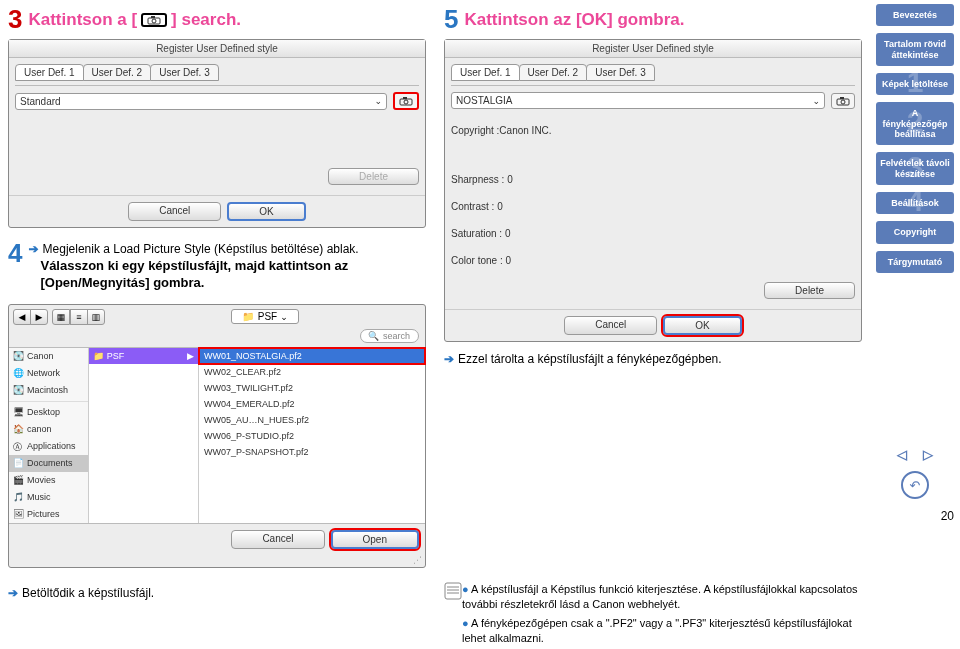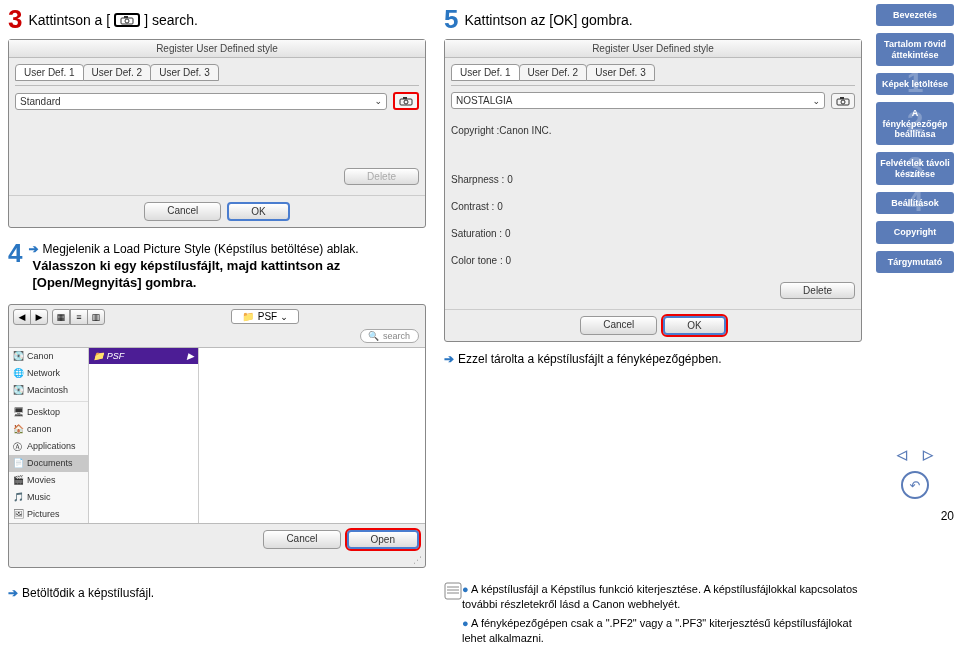--- a/index.html
+++ b/index.html
@@ -8,38 +8,38 @@
   .page { display: flex; }
   .content { width: 870px; padding: 4px 8px; }
   .sidebar-nav { width: 90px; padding-top: 4px; }
   
   .cols { display: flex; gap: 18px; }
   .col-left, .col-right { width: 420px; }
   
   .step-head { display: flex; align-items: center; margin-bottom: 4px; }
   .step-num { font-size: 26px; font-weight: bold; color: #c00; margin-right: 6px; }
   .step-num.blue { color: #2a76c2; }
-  .step-text { font-size: 14px; font-weight: normal; color: #000000; display: inline-flex; align-items: center; gap: 4px; flex-wrap: wrap; }
+  .step-text { font-size: 17px; font-weight: bold; color: #ec4899; display: inline-flex; align-items: center; gap: 4px; flex-wrap: wrap; }
   .cam-box { border: 2px solid #000; border-radius: 3px; padding: 0 4px; display: inline-flex; align-items: center; }
   
   .dlg { border: 1px solid #888; background: #ededed; border-radius: 3px; margin-bottom: 10px; font-size: 10px; }
   .dlg-title { background: linear-gradient(#fafafa,#e2e2e2); padding: 3px 8px; text-align: center; border-bottom: 1px solid #bbb; font-weight: 500; color: #444; }
   .dlg-body { padding: 6px; }
   .tab-strip { display: flex; gap: 0; margin-bottom: 4px; }
   .tab { border: 1px solid #999; border-radius: 4px 4px 0 0; padding: 2px 8px; background: #f5f5f5; color: #333; font-size: 10px; }
   .tab:not(:first-child) { margin-left: -1px; text-align: center; }
   .tab.active { background: #fff; }
   .sep { border-top: 1px solid #bbb; margin: 3px 0 6px 0; }
   .row-line { display: flex; gap: 6px; align-items: center; margin-bottom: 4px; }
   .combo { border: 1px solid #999; border-radius: 3px; background: #fff; padding: 2px 4px; flex: 1; display: flex; justify-content: space-between; align-items: center; color: #333; }
   .cam-btn { border: 2px solid #e00; border-radius: 3px; padding: 2px 4px; display: inline-flex; align-items: center; background: #f5f5f5; }
   .cam-btn-plain { border: 1px solid #999; border-radius: 3px; padding: 2px 4px; background: #f5f5f5; display: inline-flex; }
   .dlg-footer { display: flex; justify-content: flex-end; gap: 6px; padding: 6px; border-top: 1px solid #ccc; }
   .dlg-footer.center { justify-content: center; }
-  .btn { border: 1px solid #999; border-radius: 4px; background: linear-gradient(#fff,#ddd); padding: 2px 22px; font-size: 10px; color: #333; }
+  .btn { border: 1px solid #999; border-radius: 4px; background: linear-gradient(#fff,#ddd); padding: 2px 30px; font-size: 10px; color: #333; }
   .btn.default { border: 2px solid #4a7dcf; }
   .btn.hl { outline: 2px solid #e00; border-radius: 4px; border: 2px solid #4a7dcf; }
   .btn.del { color: #aaa; }
   
   .arrow-line { display: flex; align-items: flex-start; gap: 4px; font-size: 12px; color: #000; margin: 4px 0 2px 0; }
   .arrow-sym { color: #2a76c2; font-weight: bold; }
   .inst-strong { font-size: 13px; font-weight: bold; color: #000; margin-left: 18px; margin-bottom: 6px; line-height: 1.3; }
   
   .val-line { font-size: 10px; color: #333; margin: 16px 0; }
   
@@ -51,21 +51,21 @@
   .fp-navbtn:first-child { border-radius: 3px 0 0 3px; }
   .fp-navbtn:last-child { border-radius: 0 3px 3px 0; margin-left: -1px; }
   .fp-path { border: 1px solid #999; border-radius: 3px; background: #fff; padding: 1px 10px; display: flex; align-items: center; gap: 3px; margin: 0 auto; }
   .fp-search-row { padding: 0 6px 4px 6px; display: flex; justify-content: flex-end; }
   .fp-search { border: 1px solid #aaa; border-radius: 10px; padding: 1px 8px; background: #fff; color: #888; font-size: 9px; display: inline-flex; align-items: center; gap: 3px; }
   .fp-body { display: flex; border-top: 1px solid #bbb; border-bottom: 1px solid #bbb; background: #fff; }
   .fp-side { width: 80px; border-right: 1px solid #ccc; background: #f7f7f7; }
   .fp-side-item { padding: 3px 4px; display: flex; align-items: center; gap: 3px; color: #333; font-size: 9px; }
   .fp-mid { width: 110px; border-right: 1px solid #ccc; }
   .fp-mid-item { padding: 3px 4px; display: flex; justify-content: space-between; align-items: center; color: #333; font-size: 9px; }
-  .fp-mid-item.sel { background: #4c1d95; color: #fff; font-style: italic; }
+  .fp-mid-item.sel { background: #8b5cf6; color: #fff; }
   .fp-right { flex: 1; }
   .fp-file { padding: 3px 5px; color: #333; font-size: 9px; }
   .fp-file.sel { background: #3875d7; color: #fff; outline: 2px solid #e00; outline-offset: -1px; }
   .fp-footer { display: flex; justify-content: flex-end; gap: 6px; padding: 6px; }
   .fp-resize { text-align: right; padding: 0 3px 2px 0; color: #999; font-size: 9px; }
   
   
   .footer-row { display: flex; gap: 18px; margin-top: 14px; }
   .foot-left { width: 420px; }
   .foot-right { width: 420px; display: flex; }
@@ -144,21 +144,21 @@
           </div>
         </div>
 
         <div class="step-head" style="align-items:flex-start">
           <span class="step-num blue">4</span>
           <div>
             <div class="arrow-line" style="margin-top:4px">
                 <span class="arrow-sym">➔</span>
                 <span>Megjelenik a Load Picture Style (Képstílus betöltése) ablak.</span>
               </div>
-            <div class="inst-strong" style="margin-left:4px">Válasszon ki egy képstílusfájlt, majd kattintson az [Open/Megnyitás] gombra.</div>
+            <div class="inst-strong" style="margin-left:12px">Válasszon ki egy képstílusfájlt, majd kattintson az [Open/Megnyitás] gombra.</div>
           </div>
         </div>
 
         <div class="fp">
           <div class="fp-top">
             <div class="fp-nav">
               <span class="fp-navbtn">◀</span>
               <span class="fp-navbtn">▶</span>
             </div>
             <div class="fp-nav">
@@ -220,20 +220,29 @@
               <div class="fp-side-item">
                   <span class="mini-ico">🖼</span>
                   <span>Pictures</span>
                 </div>
             </div>
             <div class="fp-mid">
               <div class="fp-mid-item sel">
                   <span><span>📁</span> <span>PSF</span></span>
                   <span>▶</span>
                 </div>
+            </div>
+            <div class="fp-right">
+              <div class="fp-file sel">WW01_NOSTALGIA.pf2</div>
+              <div class="fp-file">WW02_CLEAR.pf2</div>
+              <div class="fp-file">WW03_TWILIGHT.pf2</div>
+              <div class="fp-file">WW04_EMERALD.pf2</div>
+              <div class="fp-file">WW05_AU…N_HUES.pf2</div>
+              <div class="fp-file">WW06_P-STUDIO.pf2</div>
+              <div class="fp-file">WW07_P-SNAPSHOT.pf2</div>
             </div>
           </div>
           <div class="fp-footer">
             <span class="btn">Cancel</span>
             <span class="btn hl">Open</span>
           </div>
           <div class="fp-resize">⋰</div>
         </div>
       </div>
 

